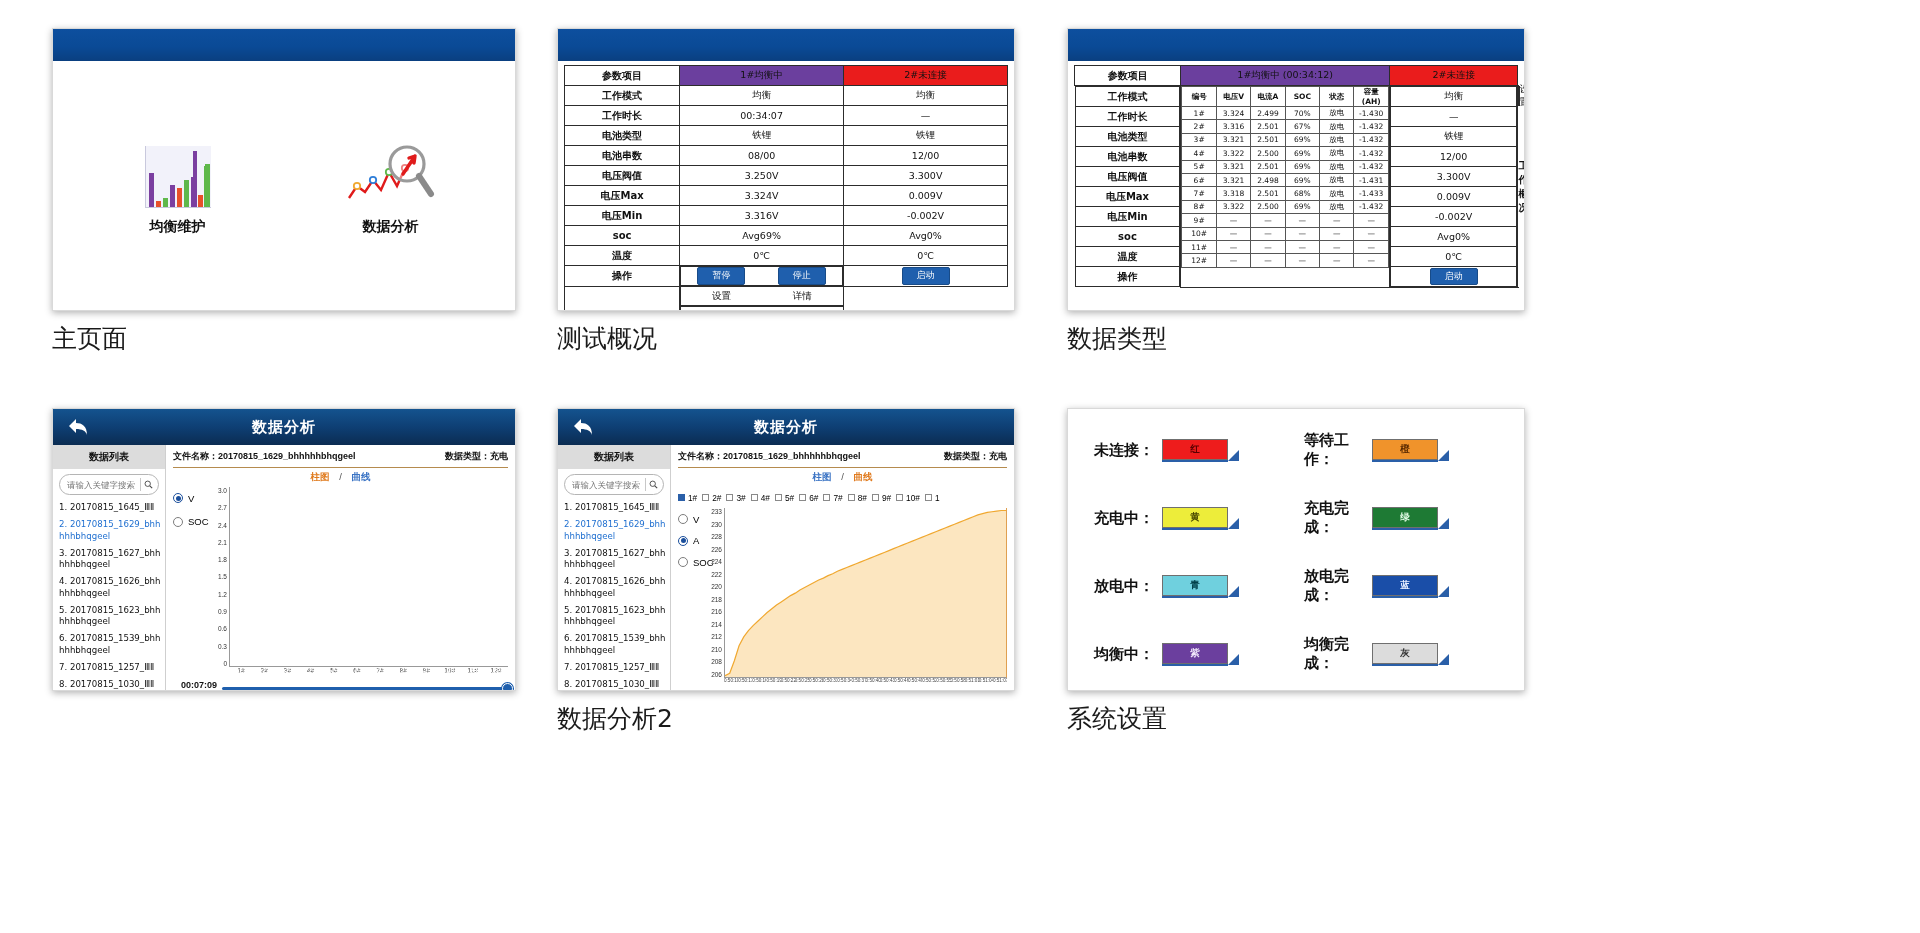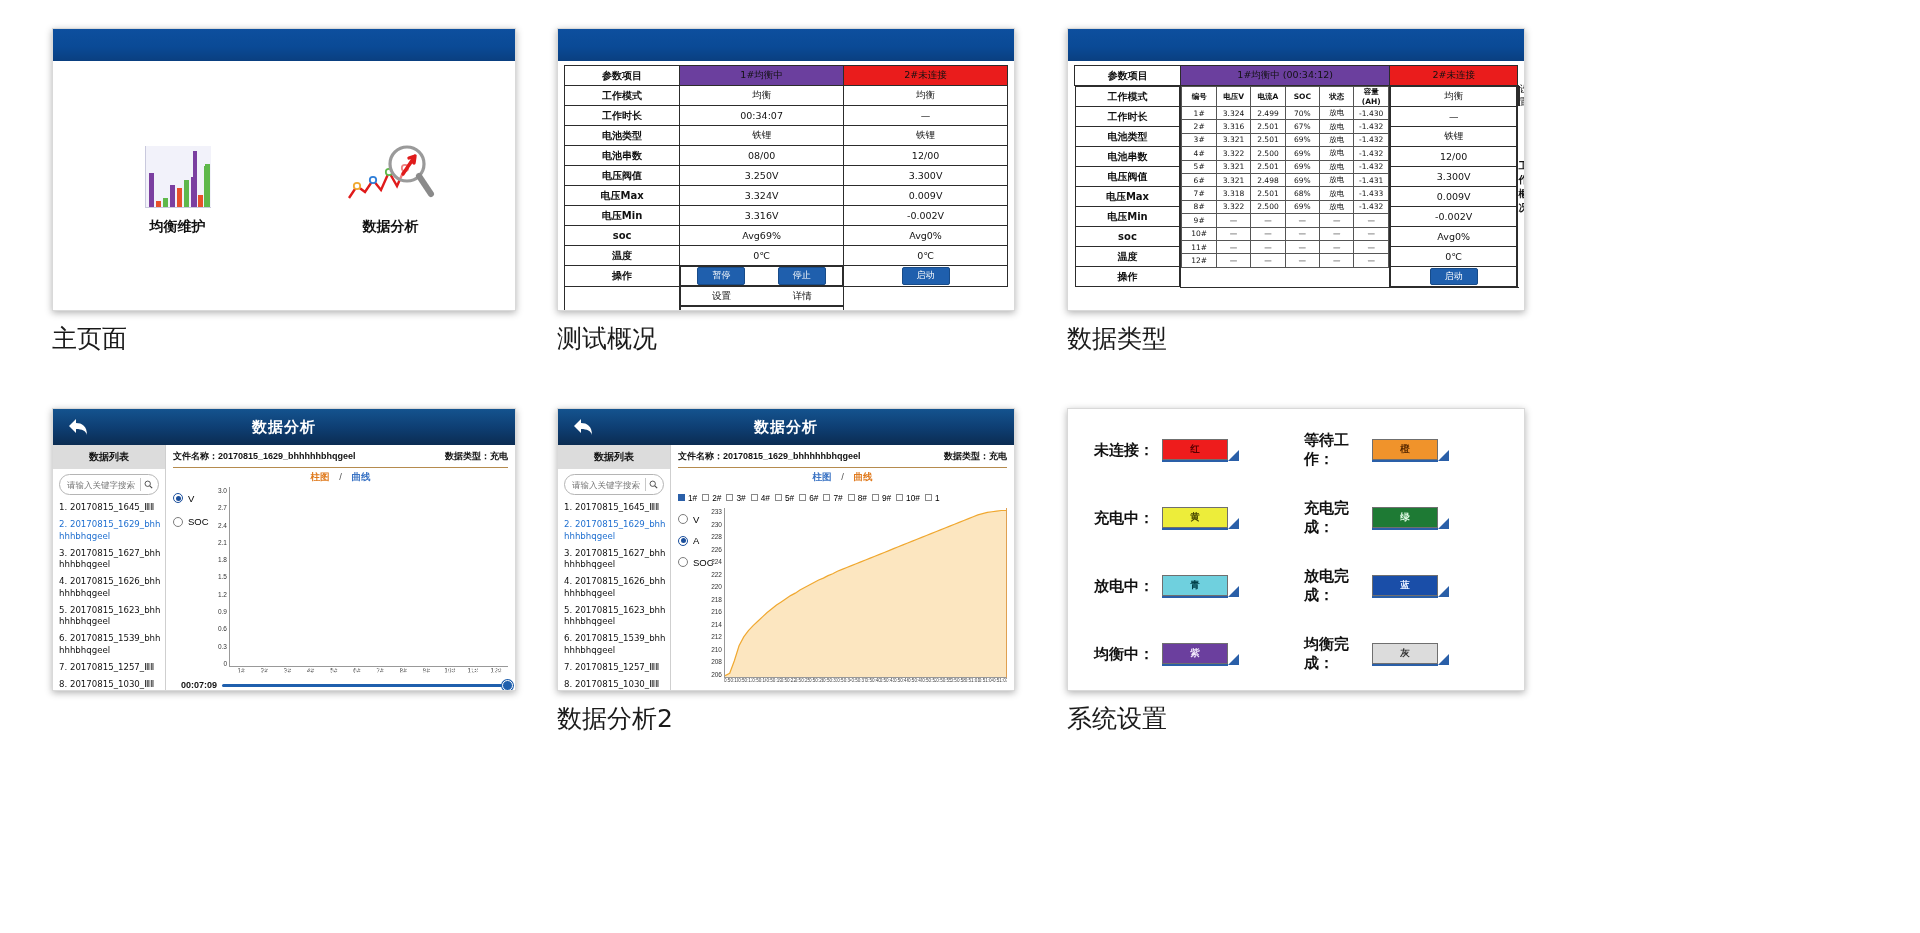--- a/index.html
+++ b/index.html
@@ -122,21 +122,21 @@
 
   .chart-box { flex:1; display:flex; min-height:0; }
   .yax { width:20px; display:flex; flex-direction:column; justify-content:space-between;
          font-size:6.5px; color:#333; text-align:right; padding-right:2px; }
   .plot { flex:1; position:relative; border-left:1px solid #999; border-bottom:1px solid #999; }
   .bars { position:absolute; inset:0; display:flex; align-items:flex-end; gap:1px; padding:0 1px; }
   .bar { flex:1; position:relative; display:flex; justify-content:center; }
   .bar span { position:absolute; top:1px; font-size:6.4px; color:#fff; font-weight:bold; white-space:nowrap; }
   .xax { height:11px; display:flex; gap:1px; padding:0 1px; margin-left:20px; }
   .xax div { flex:1; text-align:center; font-size:6.5px; color:#333; }
-  .timeline { display:flex; align-items:center; gap:5px; padding:2px 0 0 8px; }
+  .timeline { display:flex; align-items:flex-end; gap:5px; padding:2px 0 0 8px; }
   .tl-txt { font-size:9px; font-weight:bold; color:#111; }
   .tl-bar { flex:1; height:3px; background:#1f5fad; position:relative; border-radius:2px; }
   .tl-knob { position:absolute; right:-5px; top:-4px; width:11px; height:11px; border-radius:50%;
              background:#1f5fad; border:1.5px solid #fff; box-shadow:0 0 0 1px #1f5fad; }
 
   
   #p6 { left:1067px; top:408px; width:458px; height:283px; }
   .set-body { padding:22px 26px; height:calc(100% - 36px); }
   .set-grid { display:grid; grid-template-columns:1fr 1fr; row-gap:30px; column-gap:16px; }
   .set-row { display:flex; align-items:center; }

